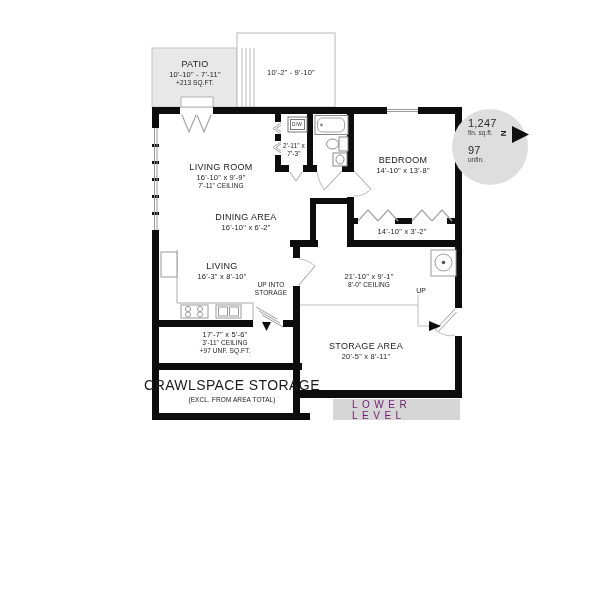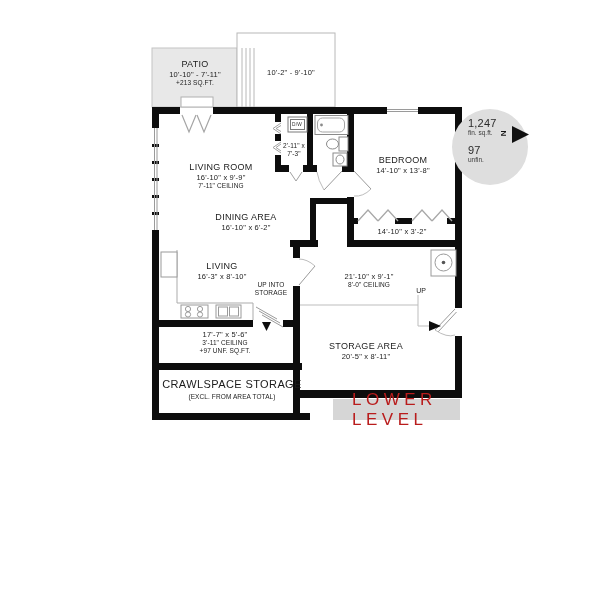--- a/index.html
+++ b/index.html
@@ -4,24 +4,24 @@
 <style>
   html,body{margin:0;padding:0;background:#fff;}
   #plan{position:relative;width:600px;height:484px;background:#fff;overflow:hidden;
         font-family:"Liberation Sans",sans-serif;color:#1b1b1b;}
   #plan svg{position:absolute;left:0;top:0;}
   .block{position:absolute;transform:translate(-50%,-50%);display:flex;flex-direction:column;
          align-items:center;line-height:1.22;white-space:nowrap;text-align:center;color:#1b1b1b;}
   .name{font-size:9px;letter-spacing:.3px;}
   .dims{font-size:7.5px;letter-spacing:.2px;}
   .tiny{font-size:6.5px;letter-spacing:.1px;}
-  .big-name{font-size:11px;letter-spacing:.4px;}
+  .big-name{font-size:14px;letter-spacing:.4px;}
   .level-bar{position:absolute;left:333px;top:399px;width:127px;height:21px;background:#d6d6d6;
              display:flex;align-items:center;justify-content:center;}
-  .level-bar span{font-size:17px;letter-spacing:4.5px;color:#b91c1c;padding-left:19px;}
+  .level-bar span{font-size:10px;letter-spacing:4.5px;color:#701a75;padding-left:19px;}
   .mls{position:absolute;right:3px;top:586px;font-size:7px;color:#c6c6c6;letter-spacing:.3px;}
   .compass-text{position:absolute;left:468px;top:118px;line-height:1;color:#2a2a2a;}
   .compass-text .val{font-size:11px;letter-spacing:.2px;}
   .compass-text .cap{font-size:6.5px;color:#3a3a3a;margin-top:1px;}
   .north-n{position:absolute;left:501px;top:129px;font-size:8px;font-weight:bold;color:#111;
            transform:rotate(90deg);}
   .dw-label{position:absolute;left:297px;top:124px;transform:translate(-50%,-50%);
             font-size:4.8px;color:#333;letter-spacing:.2px;}
   .up-label{position:absolute;left:421px;top:290px;transform:translate(-50%,-50%);font-size:7px;}
 </style>

